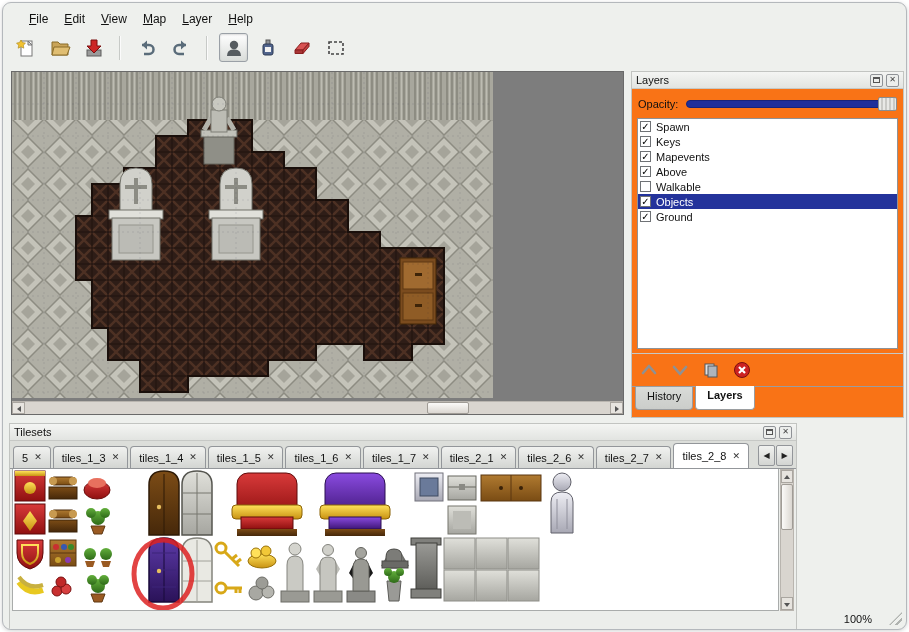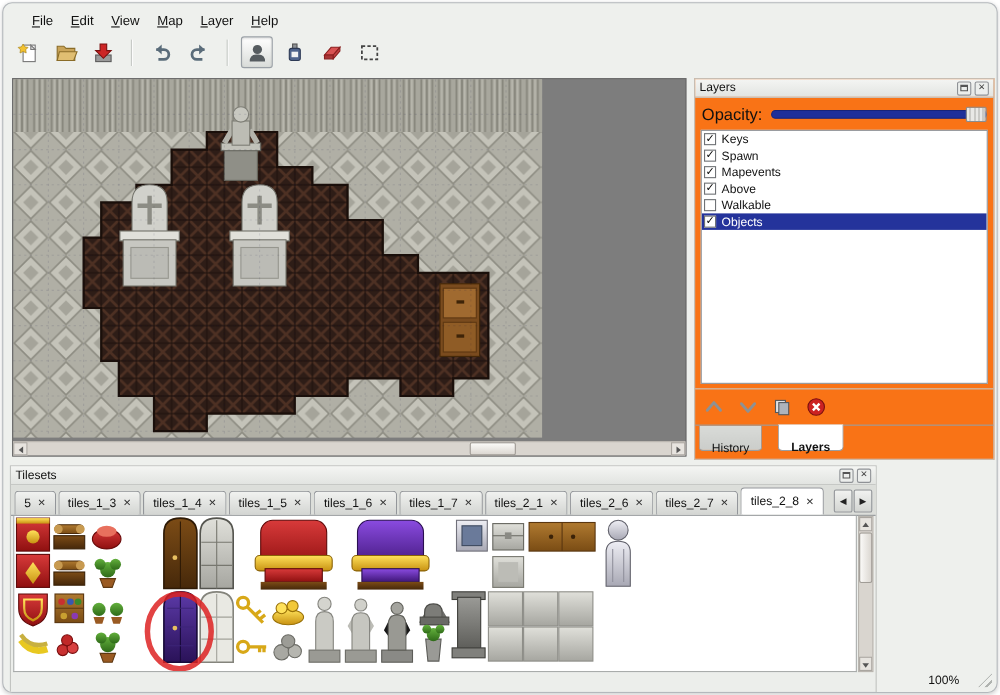--- a/index.html
+++ b/index.html
@@ -35,33 +35,33 @@
   .panel-header { position:absolute; left:0; top:0; right:0; height:17px; display:flex; align-items:center;
                   padding:0 4px; font-size:11px; background:linear-gradient(#f4f5f3,#e2e4e1); border-bottom:1px solid #c6c8c5; }
   .panel-header .spacer { flex:1; }
   .dock-btn { width:13px; height:13px; margin-left:3px; border:1px solid #8f9296; border-radius:2px;
               display:flex; align-items:center; justify-content:center; background:#eceeec; font-size:8px; line-height:1; color:#444; }
   .dock-float-glyph { width:7px; height:6px; border:1px solid #555; border-top:2px solid #555; }
   .icon-close::before { content:"✕"; }
 
   
   .layers-panel { position:absolute; left:628px; top:68px; width:273px; height:347px; background:#f97316; border:1px solid #c2c4c1; }
-  .opacity-row { position:absolute; top:23px; left:6px; right:6px; height:18px; display:flex; align-items:center; font-size:15px; }
+  .opacity-row { position:absolute; top:23px; left:6px; right:6px; height:18px; display:flex; align-items:center; font-size:11px; }
   .op-track { flex:1; height:8px; margin-left:8px; background:#1f2f9a; border-radius:4px; position:relative; border:1px solid #17237a; }
   .op-handle { position:absolute; right:-1px; top:-4px; width:19px; height:14px; border:1px solid #8a8d90; border-radius:2px;
                background:repeating-linear-gradient(90deg,#e8e8e6 0 2px,#c9c9c6 2px 4px); }
   .layer-list { position:absolute; top:46px; left:5px; right:5px; height:231px; background:#fff; border:1px solid #8f9296; overflow:hidden; }
   .layer-row { height:15px; display:flex; align-items:center; gap:5px; padding:0 2px; font-size:11px; }
   .layer-row.selected { background:#24339b; color:#fff; }
   .cb { width:11px; height:11px; background:#fff; border:1px solid #6f7276; font-size:10px; line-height:9px; text-align:center; color:#000; flex:0 0 auto; }
   .cb.checked::before { content:"✓"; }
   .lp-buttons { position:absolute; top:286px; left:8px; height:24px; display:flex; gap:13px; align-items:center; }
   .lp-sep { position:absolute; top:281px; left:0; right:0; border-top:1px solid #c6c8c5; }
   .lp-tabs { position:absolute; top:314px; left:0; right:0; height:24px; border-top:1px solid #9a9da0; display:flex; padding:0 3px; }
-  .lp-tab { padding:15px 11px 4px; font-size:11px; background:linear-gradient(#d9dbd8,#cbcdca); border:1px solid #9a9da0; border-top:none; border-radius:0 0 4px 4px; margin-right:14px; }
+  .lp-tab { padding:3px 11px 4px; font-size:11px; background:linear-gradient(#d9dbd8,#cbcdca); border:1px solid #9a9da0; border-top:none; border-radius:0 0 4px 4px; margin-right:2px; }
   .lp-tab.active { background:#fff; margin-top:-1px; font-weight:bold; }
 
   
   .tilesets-panel { position:absolute; left:6px; top:420px; width:788px; height:207px; background:#eceeeb; border:1px solid #c2c4c1; }
   .ts-tabbar { position:absolute; top:17px; left:0; right:0; height:28px; background:#dcdeda; border-bottom:1px solid #93969a;
                display:flex; align-items:flex-end; padding:3px 38px 0 3px; overflow:hidden; }
   .ts-tab { height:22px; display:flex; align-items:center; gap:6px; padding:0 8px; margin-right:2px; font-size:11px; white-space:nowrap;
             background:linear-gradient(#f1f2f0,#d3d5d2); border:1px solid #93969a; border-bottom:none; border-radius:4px 4px 0 0; }
   .ts-tab.active { background:#fff; height:25px; position:relative; z-index:2; }
   .tab-close { font-size:9px; color:#333; line-height:1; }
@@ -238,41 +238,45 @@
     </div>
     <div class="opacity-row">
       <span>Opacity:</span>
       <span class="op-track">
           <span class="op-handle"></span>
         </span>
     </div>
     <div class="layer-list">
       <div class="layer-row">
         <span class="cb checked"></span>
-        <span>Keys</span>
+        <span>Spawn</span>
       </div>
       <div class="layer-row">
         <span class="cb checked"></span>
-        <span>Spawn</span>
+        <span>Keys</span>
       </div>
       <div class="layer-row">
         <span class="cb checked"></span>
         <span>Mapevents</span>
       </div>
       <div class="layer-row">
         <span class="cb checked"></span>
         <span>Above</span>
       </div>
       <div class="layer-row">
         <span class="cb"></span>
         <span>Walkable</span>
       </div>
       <div class="layer-row selected">
         <span class="cb checked"></span>
         <span>Objects</span>
+      </div>
+      <div class="layer-row">
+        <span class="cb checked"></span>
+        <span>Ground</span>
       </div>
     </div>
     <div class="lp-sep"></div>
     <div class="lp-buttons">
       <svg width="18" height="18">
         <path d="M3,12 L9,5 L15,12" fill="none" stroke="#8e9194" stroke-width="2.6" stroke-linecap="round" stroke-linejoin="round"></path>
       </svg>
       <svg width="18" height="18">
         <path d="M3,6 L9,13 L15,6" fill="none" stroke="#8e9194" stroke-width="2.6" stroke-linecap="round" stroke-linejoin="round"></path>
       </svg>

